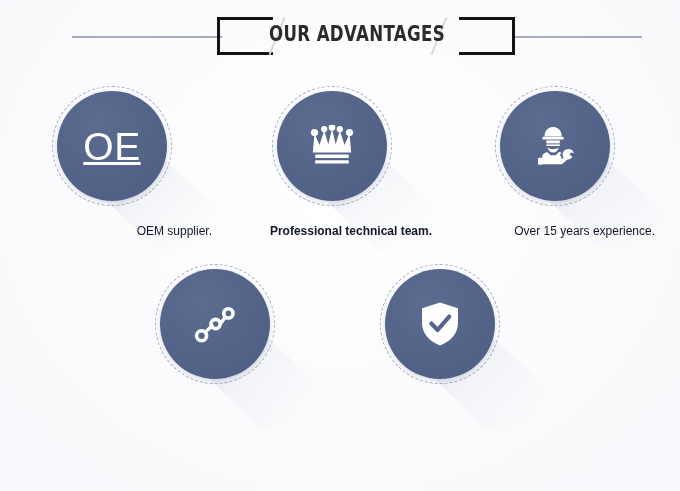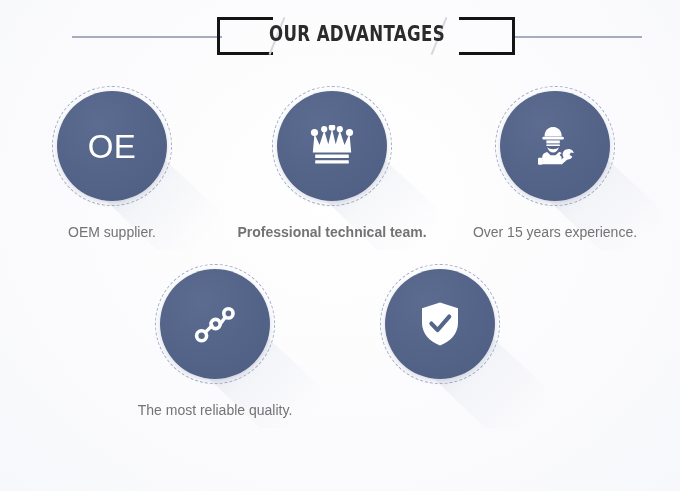--- a/index.html
+++ b/index.html
@@ -103,33 +103,34 @@
   }
   .circle{
     position:absolute;left:45px;top:13px;
     width:110px;height:110px;
     border-radius:50%;
     background:radial-gradient(circle at 38% 30%, #5c6b90 0%, #55658a 45%, #4e5d81 100%);
     box-shadow:0 2px 5px rgba(70,80,110,0.18);
     display:flex;align-items:center;justify-content:center;
   }
   .oe-text{
-    color:#ffffff;font-size:33px;letter-spacing:0.5px;
+    color:#ffffff;font-size:39px;letter-spacing:0.5px;
     font-family:"Liberation Sans","DejaVu Sans",sans-serif;
     line-height:1;
+    text-decoration:underline;
   }
   .icon-svg{display:block;}
 
   .caption{
     position:relative;
     margin-top:6px;
-    font-size:14px;
-    color:#737373;
+    font-size:12px;
+    color:#0f172a;
     white-space:nowrap;
-    text-align:center;
+    text-align:right;
   }
 </style>
 </head>
 <body>
 
 <div id="page"></div>
 
 <div class="header">
   <div class="hline left"></div>
   <div class="hline right"></div>
@@ -235,21 +236,20 @@
               <line x1="28.4" y1="22.8" x2="33.4" y2="16.0"></line>
             </g>
             <g fill="none" stroke="#ffffff" stroke-width="3.6">
               <circle cx="9.6" cy="34.8" r="5.0"></circle>
               <circle cx="23.6" cy="23.0" r="4.6"></circle>
               <circle cx="36.4" cy="12.4" r="4.6"></circle>
             </g>
           </svg>
         </div>
       </div>
-      <div class="caption">The most reliable quality.</div>
     </div>
 
     <div class="cell">
       <div class="circle-wrap">
         <div class="shadowfan"></div>
         <div class="dashring"></div>
         <div class="circle">
           <svg class="icon-svg" width="40" height="46" viewBox="0 0 40 46">
             <path d="M20 1.6 L38 7.2 V22.0 C38 32.4 30.4 40.6 20 44.4 C9.6 40.6 2 32.4 2 22.0 V7.2 Z" fill="#ffffff"></path>
             <path d="M11.4 22.6 L17.6 29.0 L29.2 15.6" fill="none" stroke="#55658a" stroke-width="4.2" stroke-linecap="round" stroke-linejoin="round"></path>

